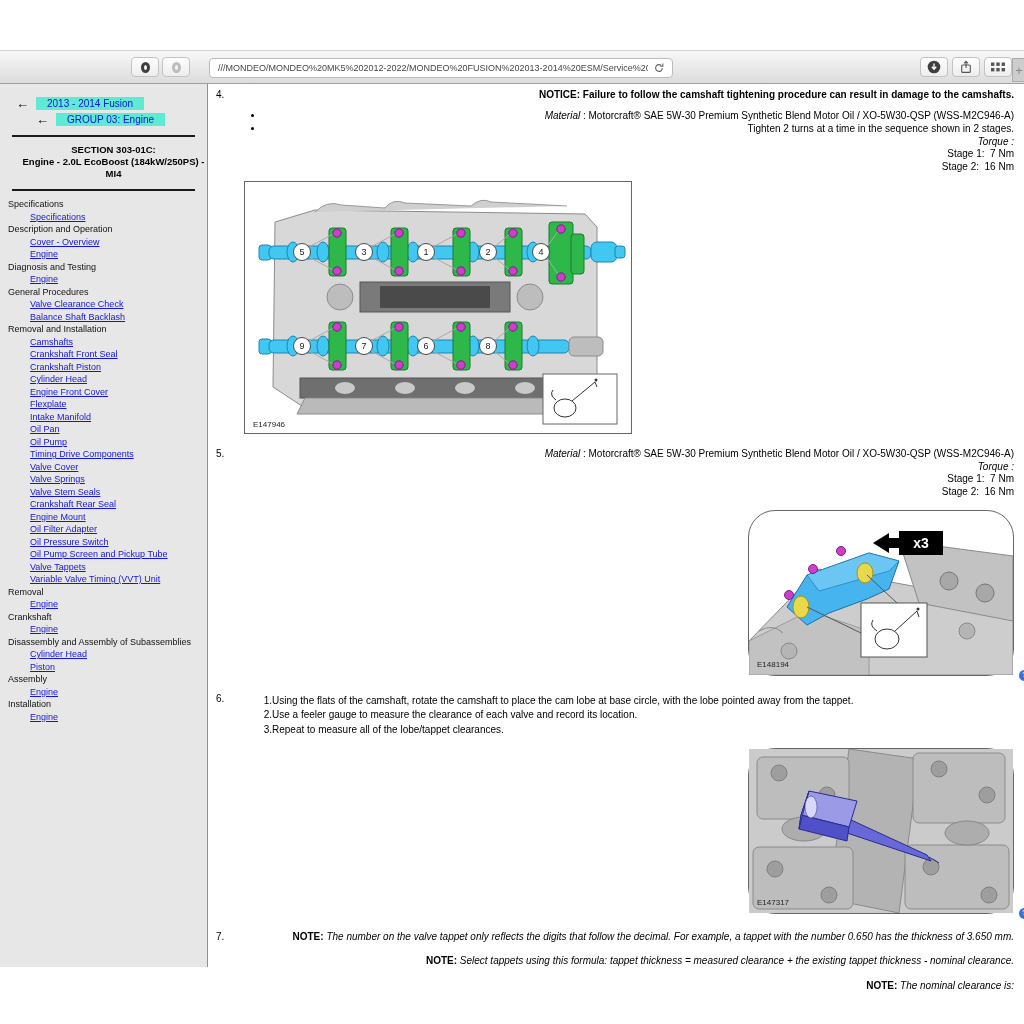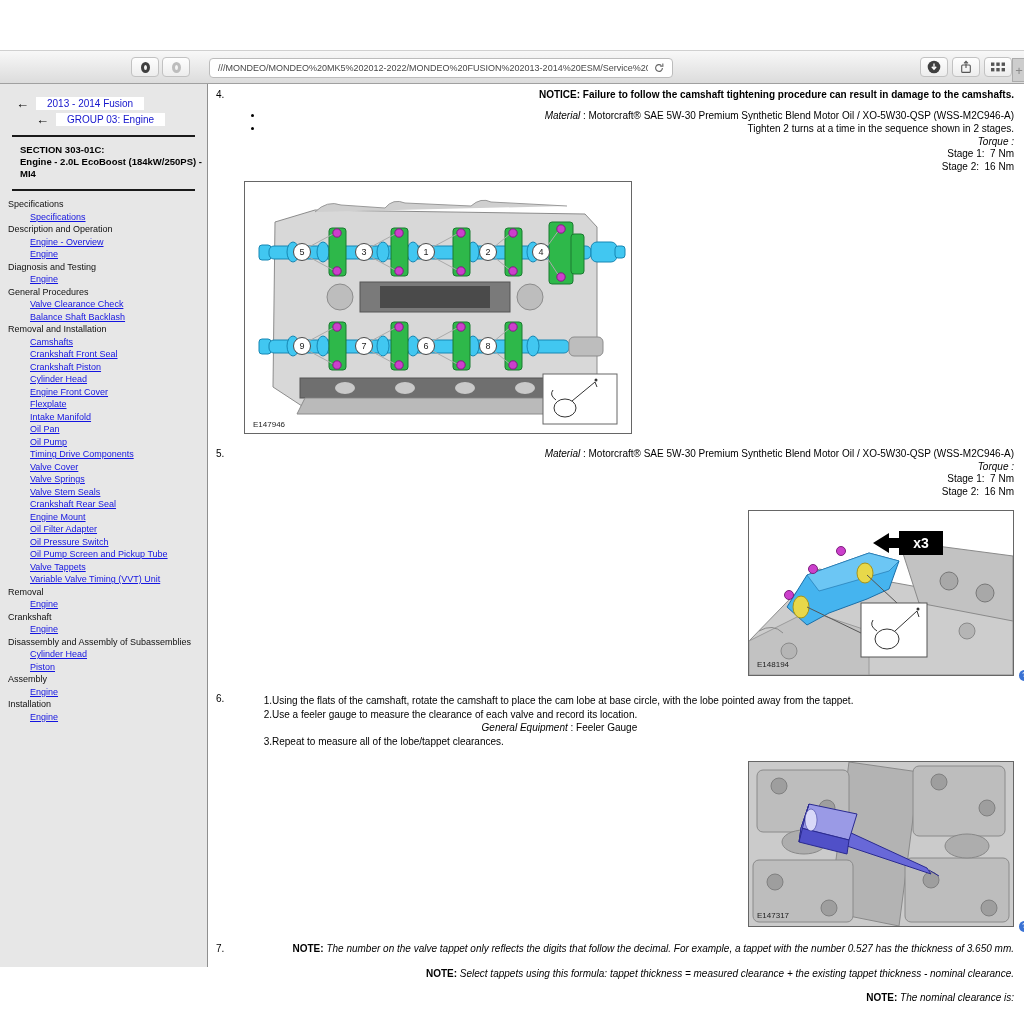--- a/index.html
+++ b/index.html
@@ -26,41 +26,41 @@
 
   
   .window{position:absolute;left:0;top:84px;width:1024px;height:883px;display:flex;}
 
   
   .sidebar{flex:none;width:208px;box-sizing:border-box;background:#e7e7e7;
     border-right:1px solid #8f8f8f;padding-top:10px;font-size:9px;color:#111;overflow:hidden;}
   .crumb-row{display:flex;align-items:center;margin:3px 0 3px 16px;}
   .crumb-row.second{margin-left:36px;}
   .crumb-arrow{font-weight:900;font-size:13px;line-height:12px;margin-right:7px;color:#000;}
-  .crumb-link{background:#ffffff;color:#1414cc;font-size:10px;padding:1px 11px;text-decoration:none;}
+  .crumb-link{background:#5eead4;color:#1414cc;font-size:10px;padding:1px 11px;text-decoration:none;}
   .side-hr{border:none;border-top:2px solid #1a1a1a;margin:9px 12px 7px 12px;}
-  .side-sec{font-weight:bold;font-size:9.5px;line-height:12px;color:#000;padding-left:20px;}
+  .side-sec{text-align:center;font-weight:bold;font-size:9.5px;line-height:12px;color:#000;padding-left:20px;}
   .nav-list{}
   .side-item{display:block;line-height:12.5px;}
   .side-item.hdr{margin-left:8px;color:#111;}
   .side-item.lnk{margin-left:30px;color:#1414e0;text-decoration:underline;cursor:pointer;}
 
   
   .main{flex:1;background:#fff;padding:5px 10px 0 8px;font-size:10px;line-height:12.5px;color:#000;}
   .step{display:flex;}
   .step + .step{margin-top:14px;}
   .col-num{flex:none;width:16px;}
   .step-body{flex:1;text-align:right;}
   .note-block{margin:9px 0 0 14px;}
   ul.bullets{margin:8px 0 0 18px;padding-left:14px;}
   ul.bullets li{margin-top:1px;}
   .stage{white-space:pre-wrap;margin-left:3px;}
   .fig{position:relative;box-sizing:content-box;border:1px solid #666;background:#fff;margin-left:12px;}
   .fig1{width:386px;height:251px;margin-top:8px;}
-  .fig2,.fig3{width:264px;height:164px;}
+  .fig2,.fig3{width:264px;height:164px;border-radius:27px;}
   .figwrap{position:relative;display:inline-block;margin-top:12px;}
   .help-badge{position:absolute;right:-16px;bottom:-5px;width:11px;height:11px;border-radius:50%;
     background:#3a72d4;color:#fff;font-size:8px;font-weight:bold;
     display:flex;align-items:center;justify-content:center;cursor:pointer;}
   .sub{display:flex;margin-left:26px;margin-top:2px;}
   .sub-num{flex:none;width:14px;}
   .s7note{margin-top:12px;}
   .s7note:first-child{margin-top:0;}
 </style>
 </head>
@@ -127,21 +127,21 @@
         <div>SECTION 303-01C:</div>
         <div>Engine - 2.0L EcoBoost (184kW/250PS) - MI4</div>
       </div>
       <hr class="side-hr">
 
       <div class="nav-list">
         <span class="side-item hdr">Specifications</span>
         <a class="side-item lnk">Specifications</a>
 
         <span class="side-item hdr">Description and Operation</span>
-        <a class="side-item lnk">Engine - Overview</a>
+        <a class="side-item lnk">Cover - Overview</a>
         <a class="side-item lnk">Engine</a>
 
         <span class="side-item hdr">Diagnosis and Testing</span>
         <a class="side-item lnk">Engine</a>
 
         <span class="side-item hdr">General Procedures</span>
         <a class="side-item lnk">Valve Clearance Check</a>
         <a class="side-item lnk">Balance Shaft Backlash</a>
 
         <span class="side-item hdr">Removal and Installation</span>
@@ -397,23 +397,20 @@
         <div class="col-num">6.</div>
         <div class="step-body">
           <div class="sub">
             <div class="sub-num">1.</div>
             <div>Using the flats of the camshaft, rotate the camshaft to place the cam lobe at base circle, with the lobe pointed away from the tappet.</div>
           </div>
           <div class="sub">
             <div class="sub-num">2.</div>
             <div>
               <span>Use a feeler gauge to measure the clearance of each valve and record its location.</span>
-              <div>
-                <i>General Equipment</i><span> : Feeler Gauge</span>
-              </div>
             </div>
           </div>
           <div class="sub">
             <div class="sub-num">3.</div>
             <div>Repeat to measure all of the lobe/tappet clearances.</div>
           </div>
 
           
           <div class="figwrap">
             <div class="fig fig3">
@@ -448,21 +445,21 @@
             </div>
             <div class="help-badge">?</div>
           </div>
         </div>
       </div>
 
       <div class="step">
         <div class="col-num">7.</div>
         <div class="step-body">
           <div class="s7note">
-            <b>NOTE:</b> <i>The number on the valve tappet only reflects the digits that follow the decimal. For example, a tappet with the number 0.527 has the thickness of 3.650 mm.</i>
+            <b>NOTE:</b> <i>The number on the valve tappet only reflects the digits that follow the decimal. For example, a tappet with the number 0.650 has the thickness of 3.650 mm.</i>
           </div>
           <div class="s7note">
             <b>NOTE:</b> <i>Select tappets using this formula: tappet thickness = measured clearance + the existing tappet thickness - nominal clearance.</i>
           </div>
           <div class="s7note">
             <b>NOTE:</b> <i>The nominal clearance is:</i>
           </div>
         </div>
       </div>
 

